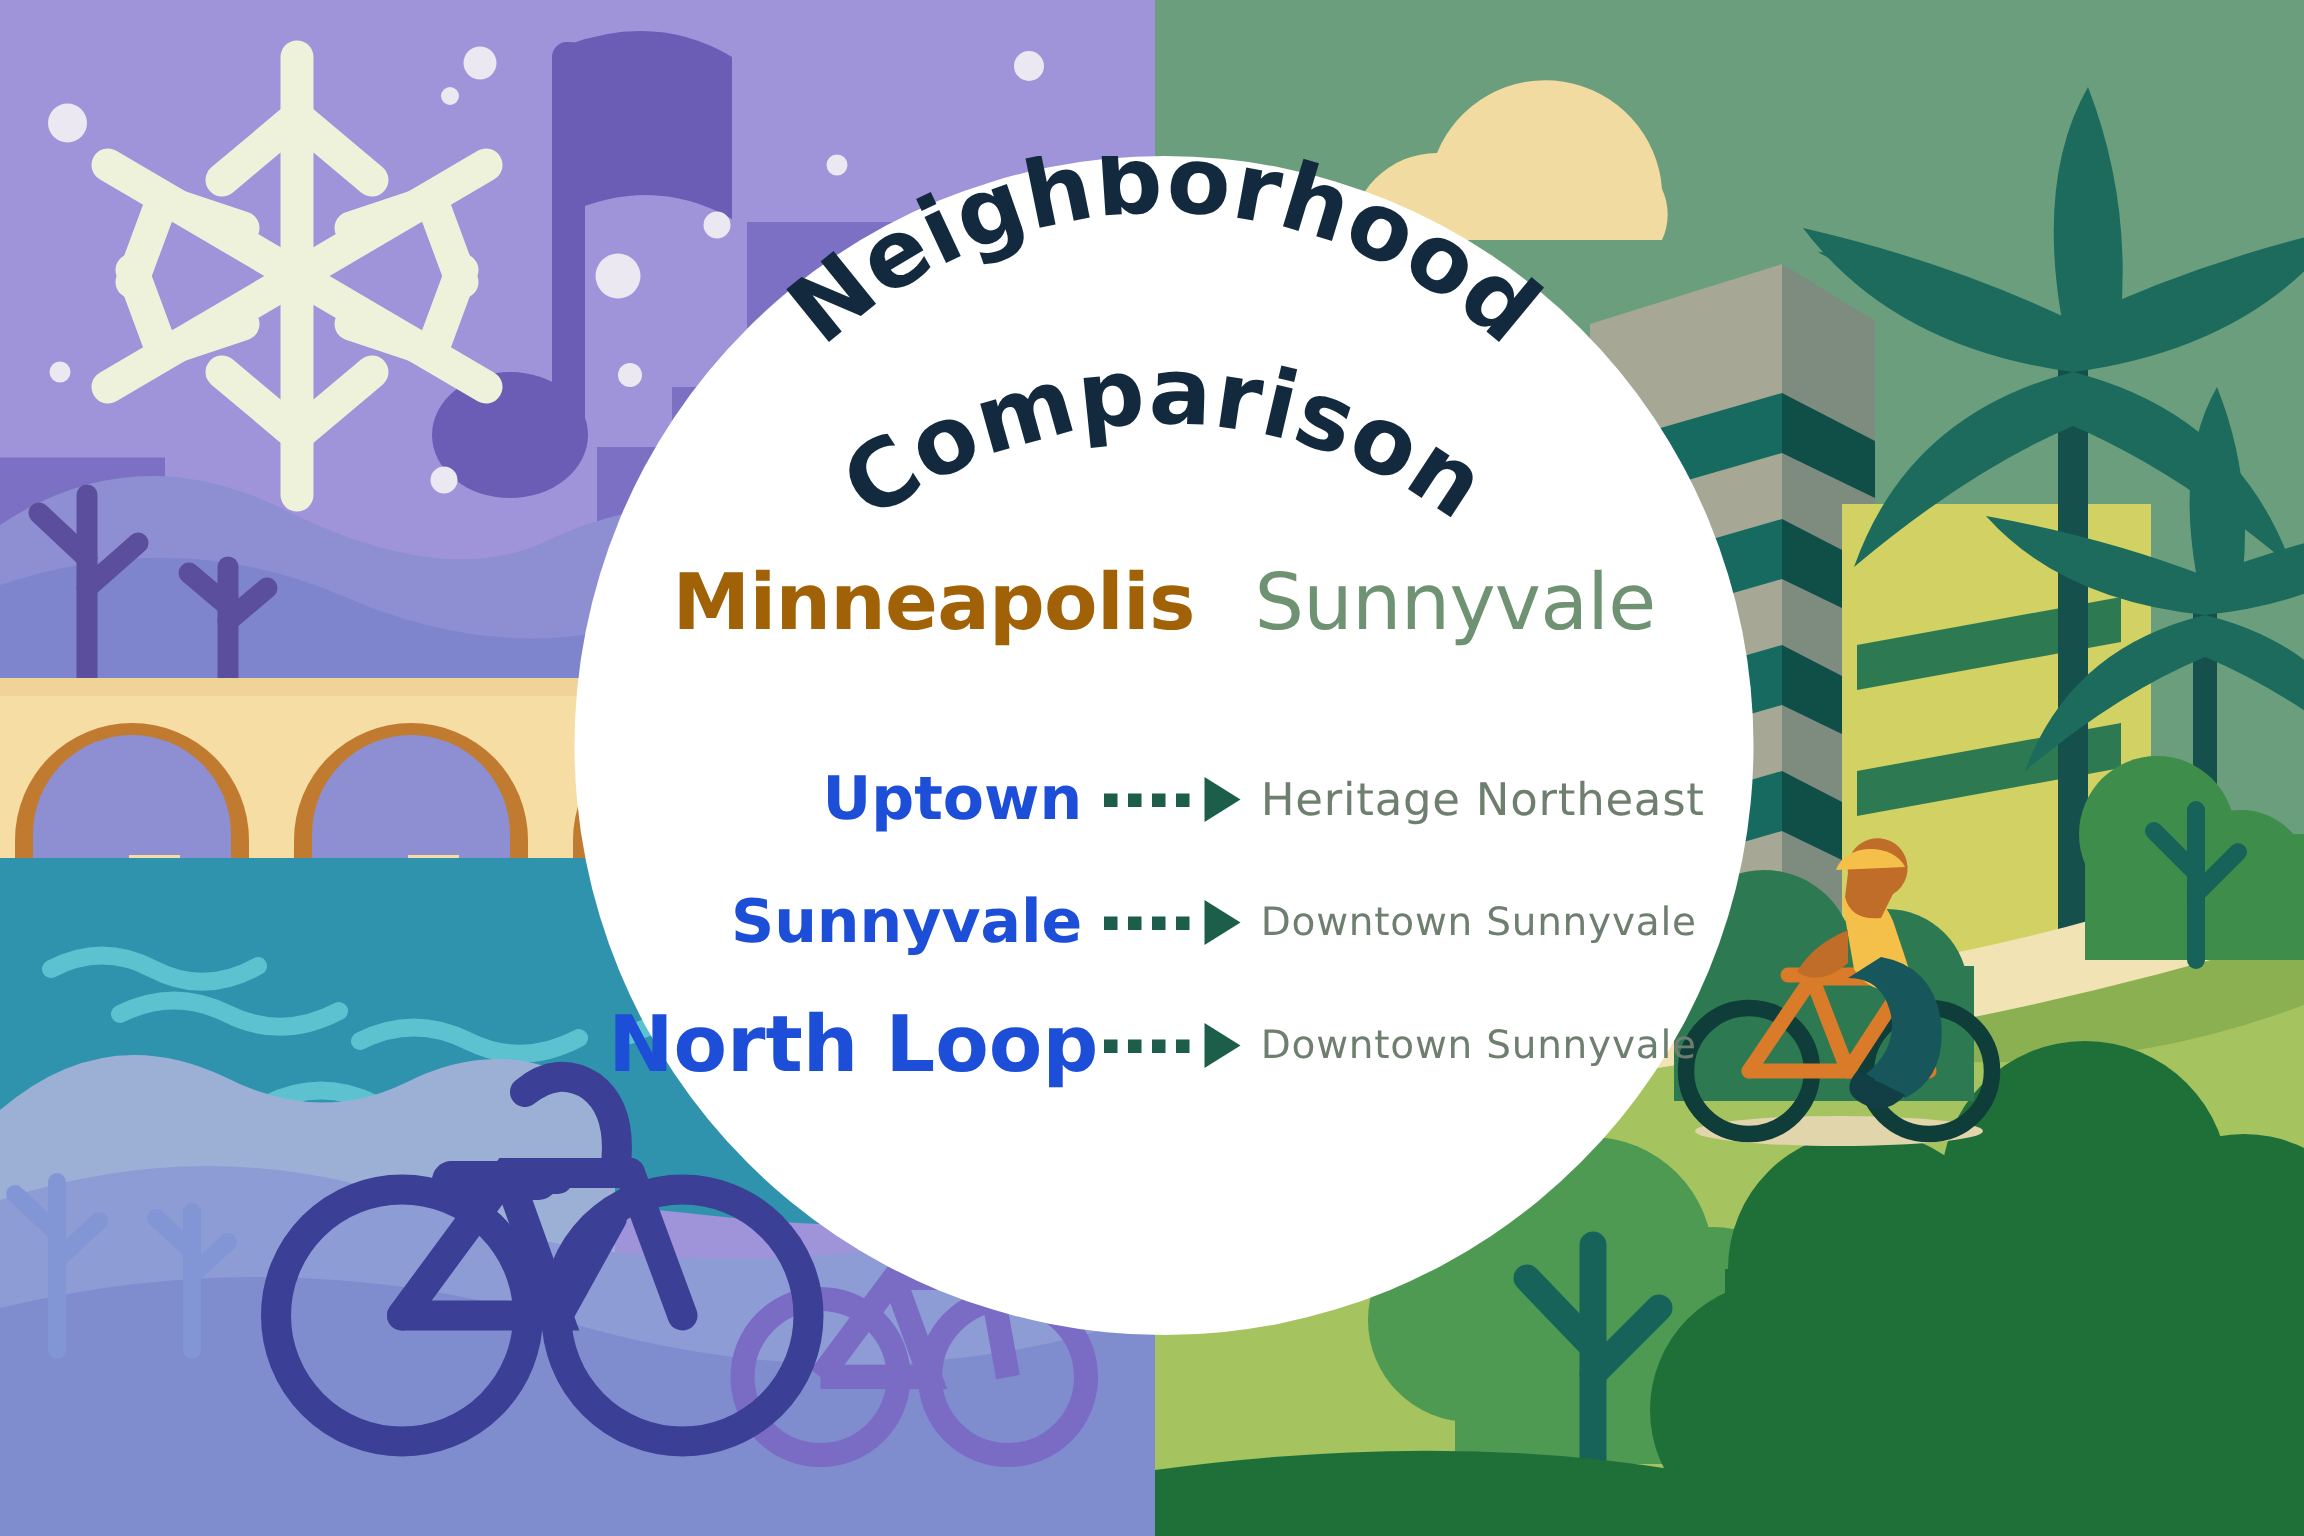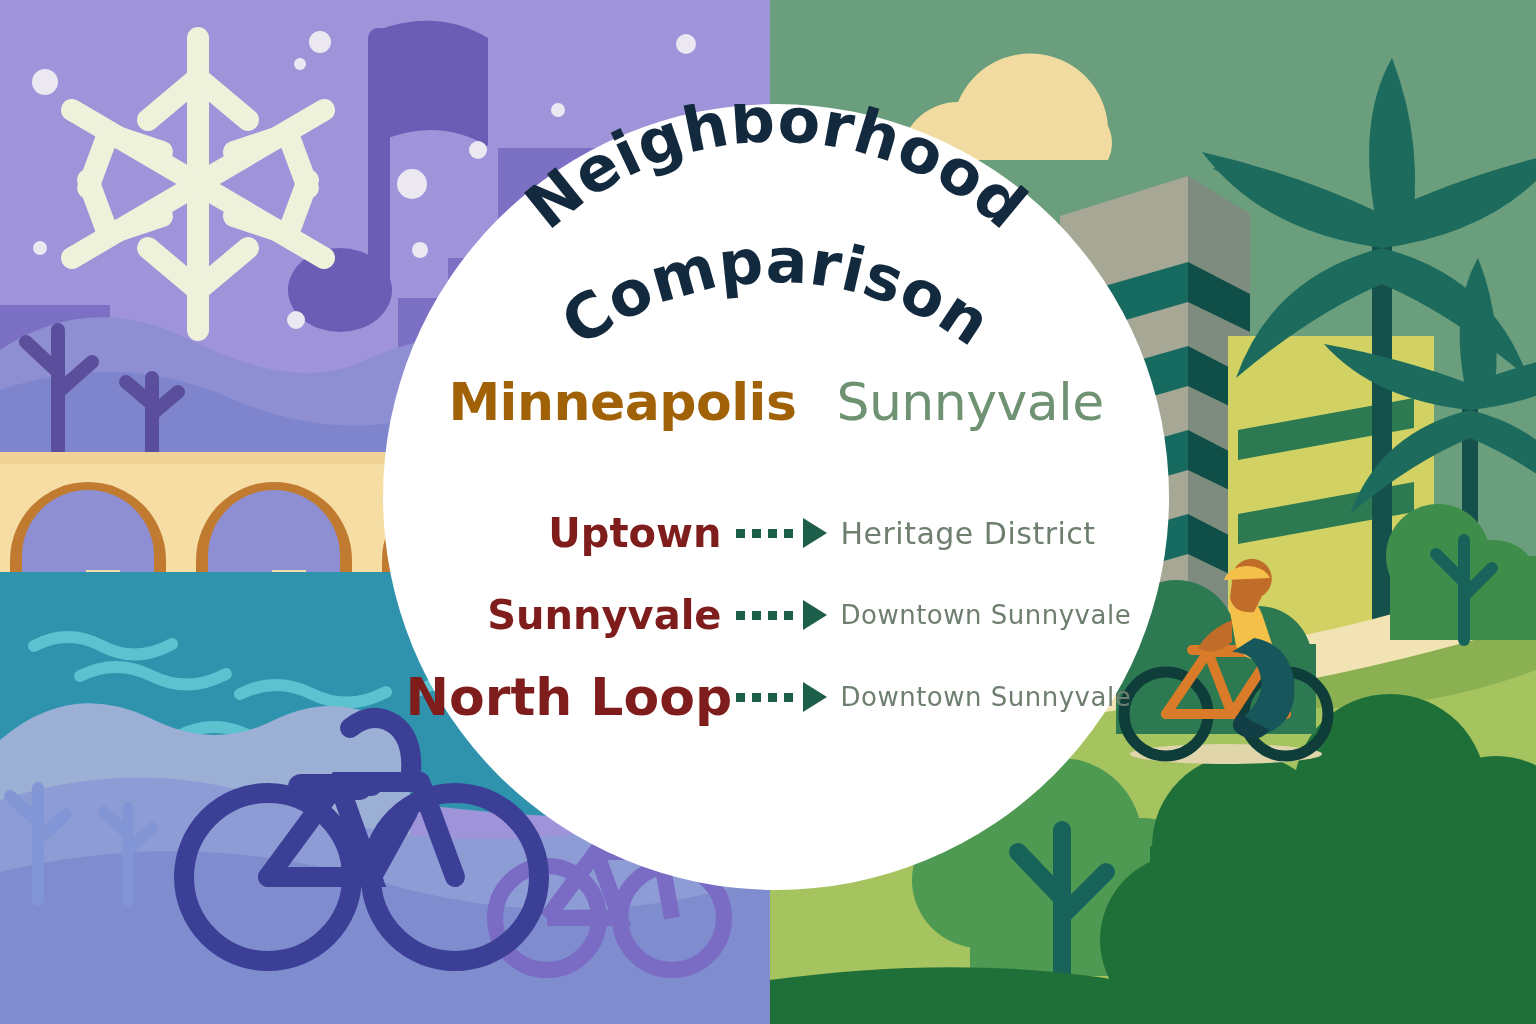--- a/index.html
+++ b/index.html
@@ -34,21 +34,21 @@
     font-family:"DejaVu Sans","Liberation Sans",sans-serif;
     font-size:52px;font-weight:normal;color:#6f9273;white-space:nowrap;
     letter-spacing:-0.5px;
   }
 
   
   .rows{position:absolute;left:383px;top:492px;width:786px;}
   .row{display:flex;align-items:center;justify-content:center;height:82px;}
   .row-left{
     font-family:"DejaVu Sans","Liberation Sans",sans-serif;
-    font-weight:bold;color:#7f1d1d;text-align:right;white-space:nowrap;
+    font-weight:bold;color:#1d4ed8;text-align:right;white-space:nowrap;
     width:330px;padding-right:14px;box-sizing:border-box;
   }
   .row-right{
     font-family:"DejaVu Sans","Liberation Sans",sans-serif;
     color:#6f7f6f;text-align:left;white-space:nowrap;
     width:320px;padding-left:14px;box-sizing:border-box;
   }
   .connector{display:flex;align-items:center;gap:7px;flex:0 0 auto;}
   .connector .dash{width:9px;height:9px;background:#1d5e4a;display:block;}
   .connector .tri{
@@ -359,21 +359,21 @@
 
     <div class="row r0">
       <span class="row-left">Uptown</span>
       <span class="connector">
         <i class="dash"></i>
           <i class="dash"></i>
           <i class="dash"></i>
           <i class="dash"></i>
           <i class="tri"></i>
       </span>
-      <span class="row-right">Heritage District</span>
+      <span class="row-right">Heritage Northeast</span>
     </div>
 
     <div class="row r1">
       <span class="row-left">Sunnyvale</span>
       <span class="connector">
         <i class="dash"></i>
           <i class="dash"></i>
           <i class="dash"></i>
           <i class="dash"></i>
           <i class="tri"></i>

